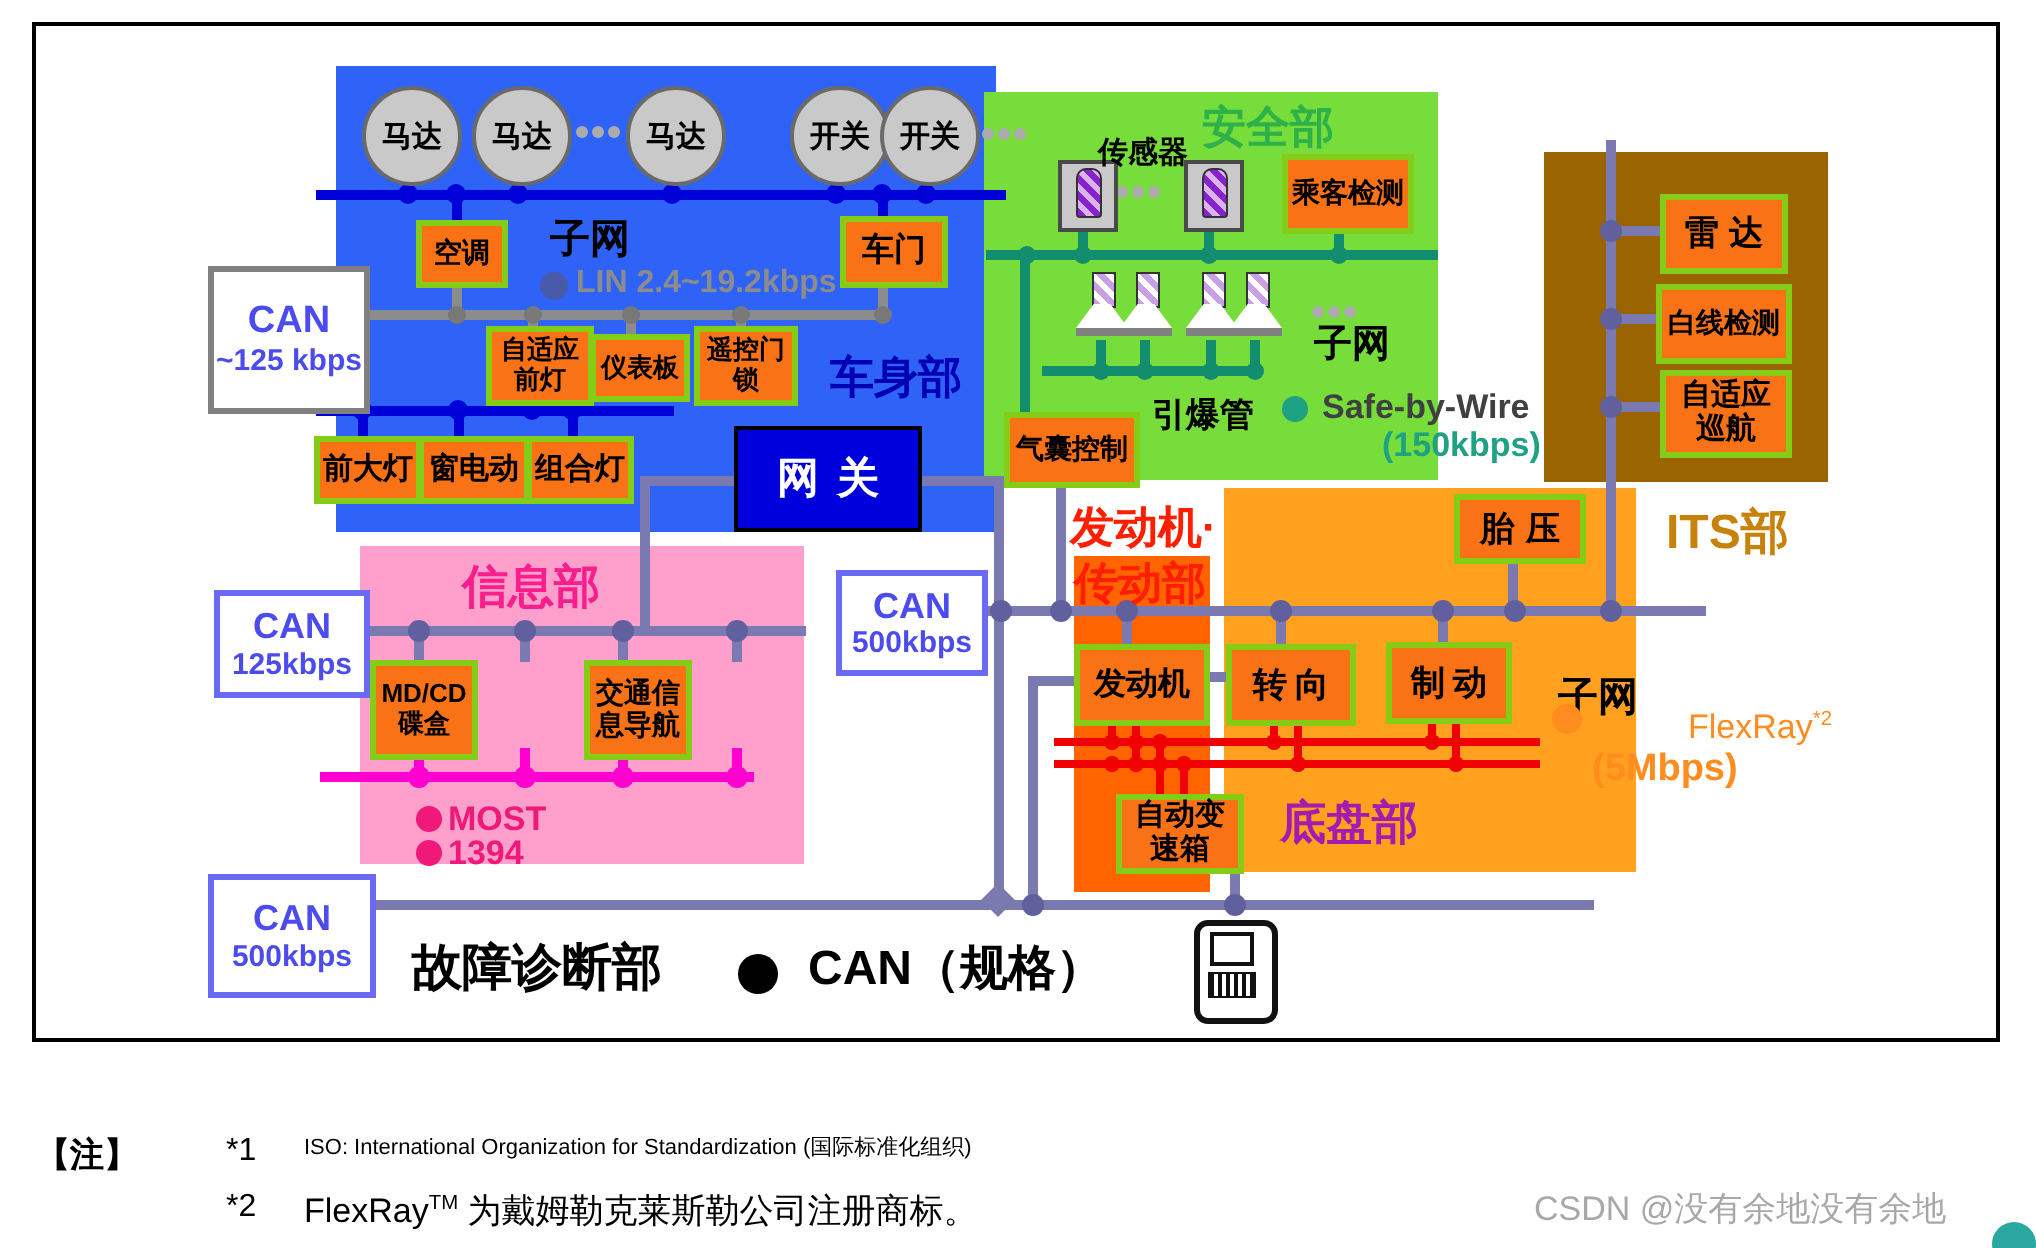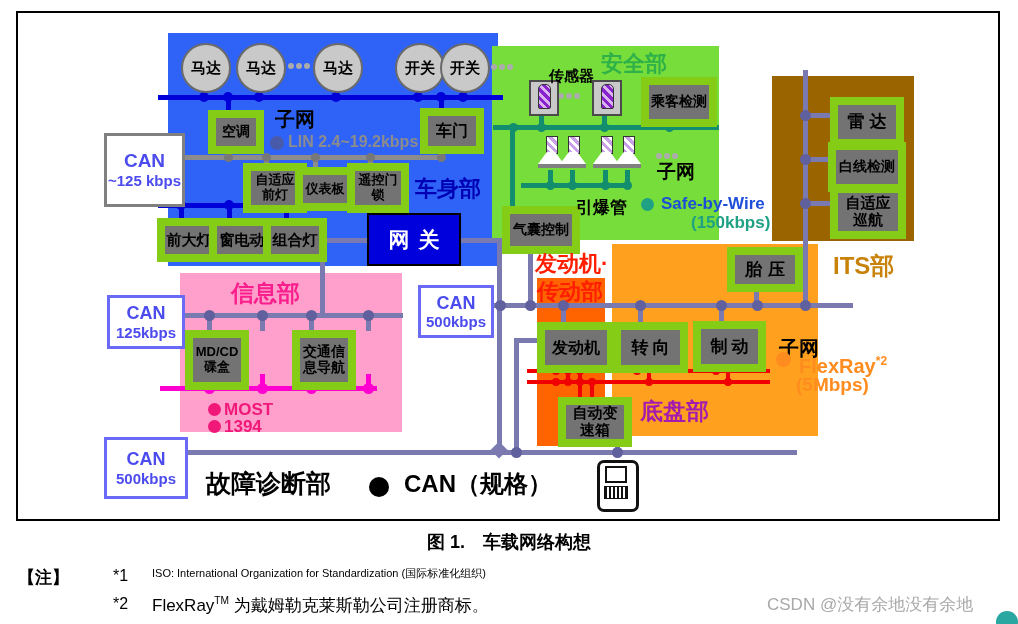--- a/index.html
+++ b/index.html
@@ -1,21 +1,21 @@
 <!DOCTYPE html>
 <html><head>
 <meta charset="utf-8">
 <style>
   html,body{margin:0;padding:0;background:#fff;}
   #stage{position:relative;width:1018px;height:624px;background:#fff;overflow:hidden;
          font-family:"Liberation Sans","DejaVu Sans",sans-serif;}
   .abs{position:absolute;}
   .rect{position:absolute;z-index:2;}
   .frame{position:absolute;z-index:1;border:2px solid #000;background:transparent;}
-  .nbox{position:absolute;z-index:5;background:#737373;border:8px solid #84cc16;color:#000;
+  .nbox{position:absolute;z-index:5;background:#f97316;border:3px solid #84cc16;color:#000;
         font-weight:bold;display:flex;flex-direction:column;align-items:center;justify-content:center;
         text-align:center;line-height:1.12;}
   .circle{position:absolute;z-index:5;width:46px;height:46px;border-radius:50%;background:#C9C9C9;
           border:2px solid #6A6A6A;color:#000;font-weight:bold;font-size:15px;
           display:flex;align-items:center;justify-content:center;}
   .canbox{position:absolute;z-index:6;background:#fff;border:3px solid #6A6AF5;color:#4B4BEE;
           font-weight:bold;display:flex;flex-direction:column;align-items:center;justify-content:center;
           text-align:center;line-height:1.15;}
   .canbox.graybrd{border-color:#808080;}
   .lbl{position:absolute;z-index:6;white-space:nowrap;}
@@ -121,21 +121,21 @@
   </div>
   <div class="abs" style="left:615px;top:136px;width:26px;height:34px;z-index:5;">
     <div class="abs" style="left:8px;top:0;width:10px;height:16px;background:repeating-linear-gradient(45deg,#C9A0E8 0 3px,#fff 3px 6px);border:1px solid #333;"></div>
     <div class="abs" style="left:0;top:16px;width:26px;height:12px;background:#fff;clip-path:polygon(34% 0,66% 0,100% 100%,0 100%);"></div>
     <div class="abs" style="left:0;top:28px;width:26px;height:4px;background:#808080;"></div>
   </div>
 
   <div class="lbl b" style="left:657px;top:159px;font-size:19px;color:#000;">子网</div>
   <div class="lbl b" style="left:576px;top:196px;font-size:17px;color:#000;">引爆管</div>
   <div class="ddot" style="left:641px;top:198px;width:13px;height:13px;background:#1FA184;"></div>
-  <div class="lbl b" style="left:661px;top:194px;font-size:17px;color:#1d4ed8;">Safe-by-Wire</div>
+  <div class="lbl b" style="left:661px;top:194px;font-size:17px;color:#404040;">Safe-by-Wire</div>
   <div class="lbl b" style="left:691px;top:213px;font-size:17px;color:#1FA184;">(150kbps)</div>
   <div class="nbox" style="left:502px;top:206px;width:62px;height:32px;font-size:14px;">
       <span>气囊控制</span>
     </div>
 
   <div class="nbox" style="left:830px;top:97px;width:58px;height:34px;font-size:17px;letter-spacing:5px;text-indent:5px;">
       <span>雷达</span>
     </div>
   <div class="nbox" style="left:828px;top:142px;width:62px;height:34px;font-size:14px;">
       <span>白线检测</span>
@@ -174,21 +174,21 @@
   <div class="nbox" style="left:693px;top:321px;width:57px;height:35px;font-size:17px;letter-spacing:4px;text-indent:4px;">
       <span>制动</span>
     </div>
   <div class="nbox" style="left:558px;top:397px;width:58px;height:34px;font-size:15px;">
     <span>自动变</span>
     <span>速箱</span>
   </div>
   <div class="lbl b" style="left:640px;top:396px;font-size:23px;color:#a21caf;z-index:6;">底盘部</div>
   <div class="lbl b" style="left:779px;top:335px;font-size:20px;color:#000;">子网</div>
   <div class="ddot" style="left:776px;top:352px;width:15px;height:15px;background:#FF8C1E;"></div>
-  <div class="lbl" style="left:799px;top:354px;font-size:20px;font-weight:700;color:#FF8C1E;"><span>FlexRay</span><sup>*2</sup></div>
+  <div class="lbl" style="left:844px;top:354px;font-size:17px;font-weight:400;color:#FF8C1E;"><span>FlexRay</span><sup>*2</sup></div>
   <div class="lbl" style="left:796px;top:374px;font-size:19px;font-weight:600;color:#FF8C1E;">(5Mbps)</div>
 
   <div class="canbox graybrd" style="left:104px;top:133px;width:75px;height:68px;">
     <span style="font-size:19px;">CAN</span>
     <span style="font-size:15px;">~125 kbps</span>
   </div>
   <div class="canbox" style="left:107px;top:295px;width:72px;height:48px;">
     <span style="font-size:18px;">CAN</span>
     <span style="font-size:15px;">125kbps</span>
   </div>
@@ -202,21 +202,20 @@
   </div>
 
   <div class="lbl b" style="left:206px;top:467px;font-size:25px;color:#000;">故障诊断部</div>
   <div class="ddot" style="left:369px;top:477px;width:20px;height:20px;background:#000;"></div>
   <div class="lbl" style="left:404px;top:468px;font-size:24px;font-weight:600;color:#000;">CAN（规格）</div>
   <div class="abs" style="left:597px;top:460px;width:36px;height:46px;border:3px solid #111;border-radius:7px;background:#fff;z-index:6;">
     <div class="abs" style="left:5px;top:3px;width:18px;height:13px;border:2px solid #111;background:#fff;"></div>
     <div class="abs" style="left:4px;top:23px;width:22px;height:11px;border:1px solid #111;background:repeating-linear-gradient(90deg,#111 0 2px,#fff 2px 4px);"></div>
   </div>
 
-  <div class="abs b" style="left:0;top:530px;width:1018px;text-align:center;font-size:18px;color:#000;z-index:6;">图 1.　车载网络构想</div>
   <div class="lbl b" style="left:18px;top:566px;font-size:17px;color:#000;">【注】</div>
   <div class="lbl" style="left:113px;top:567px;font-size:16px;color:#000;">*1</div>
   <div class="lbl" style="left:152px;top:566px;font-size:11px;color:#000;">ISO: International Organization for Standardization (国际标准化组织)</div>
   <div class="lbl" style="left:113px;top:595px;font-size:16px;color:#000;">*2</div>
   <div class="lbl" style="left:152px;top:594px;font-size:17px;color:#000;"><span>FlexRay</span><sup>TM</sup><span> 为戴姆勒克莱斯勒公司注册商标。</span></div>
   <div class="lbl" style="left:767px;top:593px;font-size:17px;color:#A8A8A8;">CSDN @没有余地没有余地</div>
   <div class="ddot" style="left:996px;top:611px;width:22px;height:22px;background:#2AA7A0;"></div>
 <div class="abs" style="left: 158px; top: 95px; width: 345px; height: 5px; background: rgb(0, 0, 216); z-index: 3;"></div>
     <div class="abs" style="left: 202px; top: 82px; width: 5px; height: 13px; background: rgb(0, 0, 216); z-index: 3;"></div>
     <div class="abs" style="left: 257px; top: 82px; width: 5px; height: 13px; background: rgb(0, 0, 216); z-index: 3;"></div>

